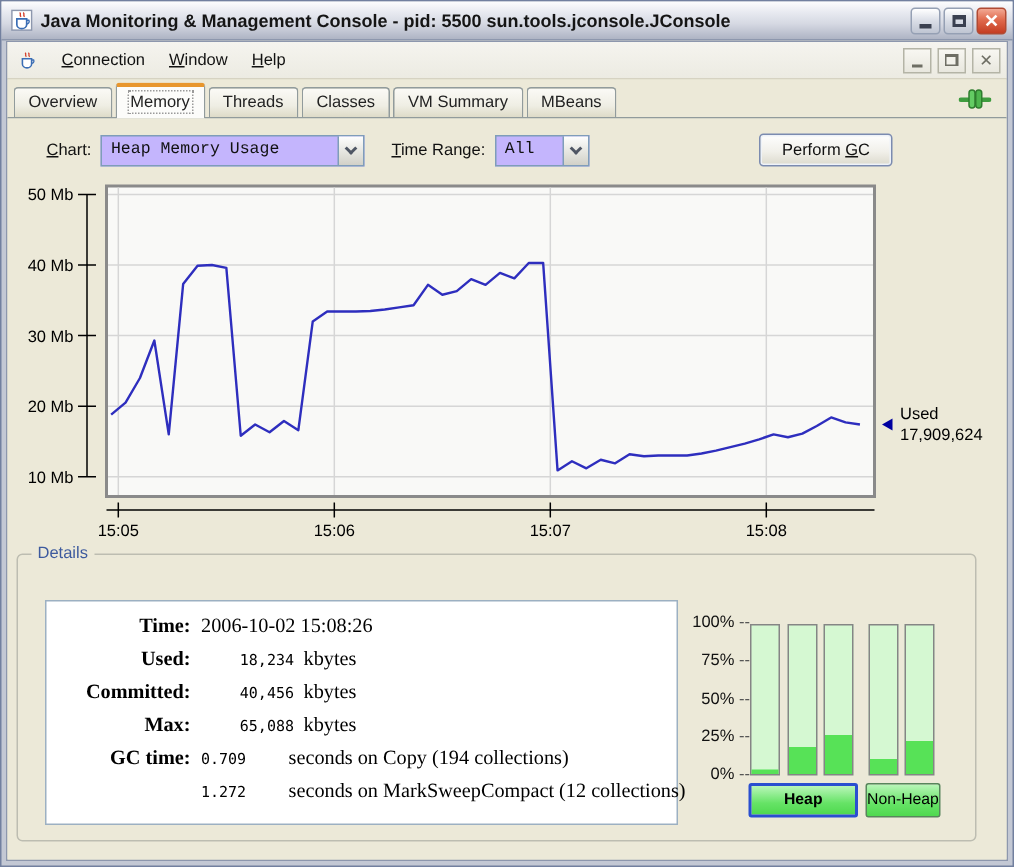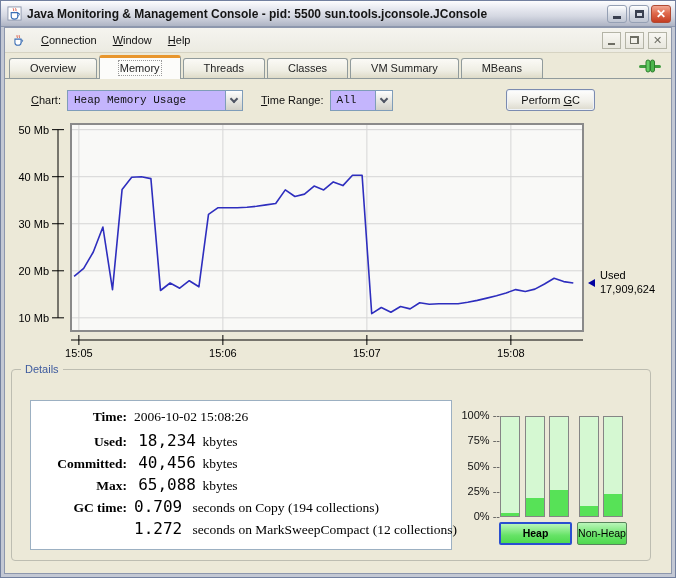--- a/index.html
+++ b/index.html
@@ -24,21 +24,21 @@
   .mdi-btns{margin-left:auto;display:flex;gap:4px;}
   .mdi-btn{width:19px;height:17px;border:1px solid #b4b4a6;background:linear-gradient(180deg,#f8f7f2,#e8e7de);
     display:flex;align-items:center;justify-content:center;color:#6e6e64;font-size:11px;}
   .glyph-mmin{width:7px;height:2px;background:#6e6e64;margin-top:8px;}
   .glyph-restore{width:9px;height:8px;position:relative;}
   .glyph-restore:before{content:"";position:absolute;right:0;top:0;width:6px;height:5px;border:1px solid #6e6e64;border-top-width:2px;}
   .glyph-restore:after{content:"";position:absolute;left:0;bottom:0;width:6px;height:5px;border:1px solid #6e6e64;border-top-width:2px;background:#f2f1ea;}
   
   .tabrow{height:26px;display:flex;align-items:flex-end;padding:0 4px;position:relative;
     background:#ece9d8;border-bottom:1px solid #919b9c;}
-  .tab{height:20px;margin-right:2px;padding:3px 20px 2px;font-size:11px;color:#222;
+  .tab{height:20px;margin-right:2px;padding:3px 9px 2px;font-size:11px;color:#222;
     border:1px solid #919b9c;border-bottom:none;border-radius:3px 3px 0 0;
     background:linear-gradient(180deg,#fbfaf6,#efeee4 60%,#dedbc8);white-space:nowrap;}
   .tab.selected{height:24px;background:#fcfcfa;border-top:3px solid #e8962d;padding-top:4px;margin-bottom:-1px;}
   .tab.selected .tab-label{outline:1px dotted #9a9a9a;outline-offset:1px;}
   .plug{position:absolute;right:10px;top:6px;}
   
   .content{flex:1;position:relative;background:#ece9d8;min-height:0;}
   .controls{display:flex;align-items:center;margin:9px 0 0 0;padding:0 0 0 26px;height:24px;font-size:11px;color:#111;}
   .combo{display:flex;align-items:center;border:1px solid #7f9db9;background:#c4b5fd;height:21px;margin-left:6px;font-family:Liberation Mono, monospace;}
   .combo-text{padding:0 6px;font-size:11px;white-space:nowrap;}
@@ -57,21 +57,21 @@
   
   .details{position:absolute;left:6px;top:290px;width:640px;height:192px;
     border:1px solid #bdbdb1;border-radius:4px;}
   .details-title{position:absolute;top:-7px;left:9px;padding:0 4px;background:#ece9d8;
     font-size:11px;color:#3d5a9e;}
   .details-box{position:absolute;left:18px;top:30px;width:422px;height:150px;background:#fff;
     border:1px solid #9cb0c2;padding-top:8px;}
   .d-row{display:flex;height:22px;align-items:baseline;font-family:"Liberation Serif",serif;font-size:13.5px;}
   .d-label{width:96px;text-align:right;font-weight:bold;flex:none;}
   .d-val{padding-left:7px;white-space:nowrap;}
-  .d-num{font-family:"DejaVu Sans Mono",monospace;font-size:16px;display:inline-block;width:62px;text-align:right;margin-right:3px;}
+  .d-num{font-family:"DejaVu Sans Mono",monospace;font-size:10px;display:inline-block;width:62px;text-align:right;margin-right:3px;}
   .d-num.left{text-align:left;width:52px;}
   
   .pct-axis{position:absolute;left:436px;top:0;width:52px;}
   .pct-row{position:absolute;right:0;font-size:11px;color:#111;white-space:nowrap;}
   .pct-row:after{content:" --";color:#555;}
   .gauge{position:absolute;left:488px;top:46px;height:101px;}
   .gbar{position:absolute;top:0;width:20px;height:101px;border:1px solid #858585;background:#d5f8d2;}
   .gfill{position:absolute;left:0;right:0;bottom:0;background:#57e257;}
   .gauge-btn{position:absolute;top:152px;height:23px;font-size:10.5px;color:#000;text-align:center;
     background:linear-gradient(180deg,#b9f6b9,#66e366 60%,#4fd94f);line-height:19px;}

